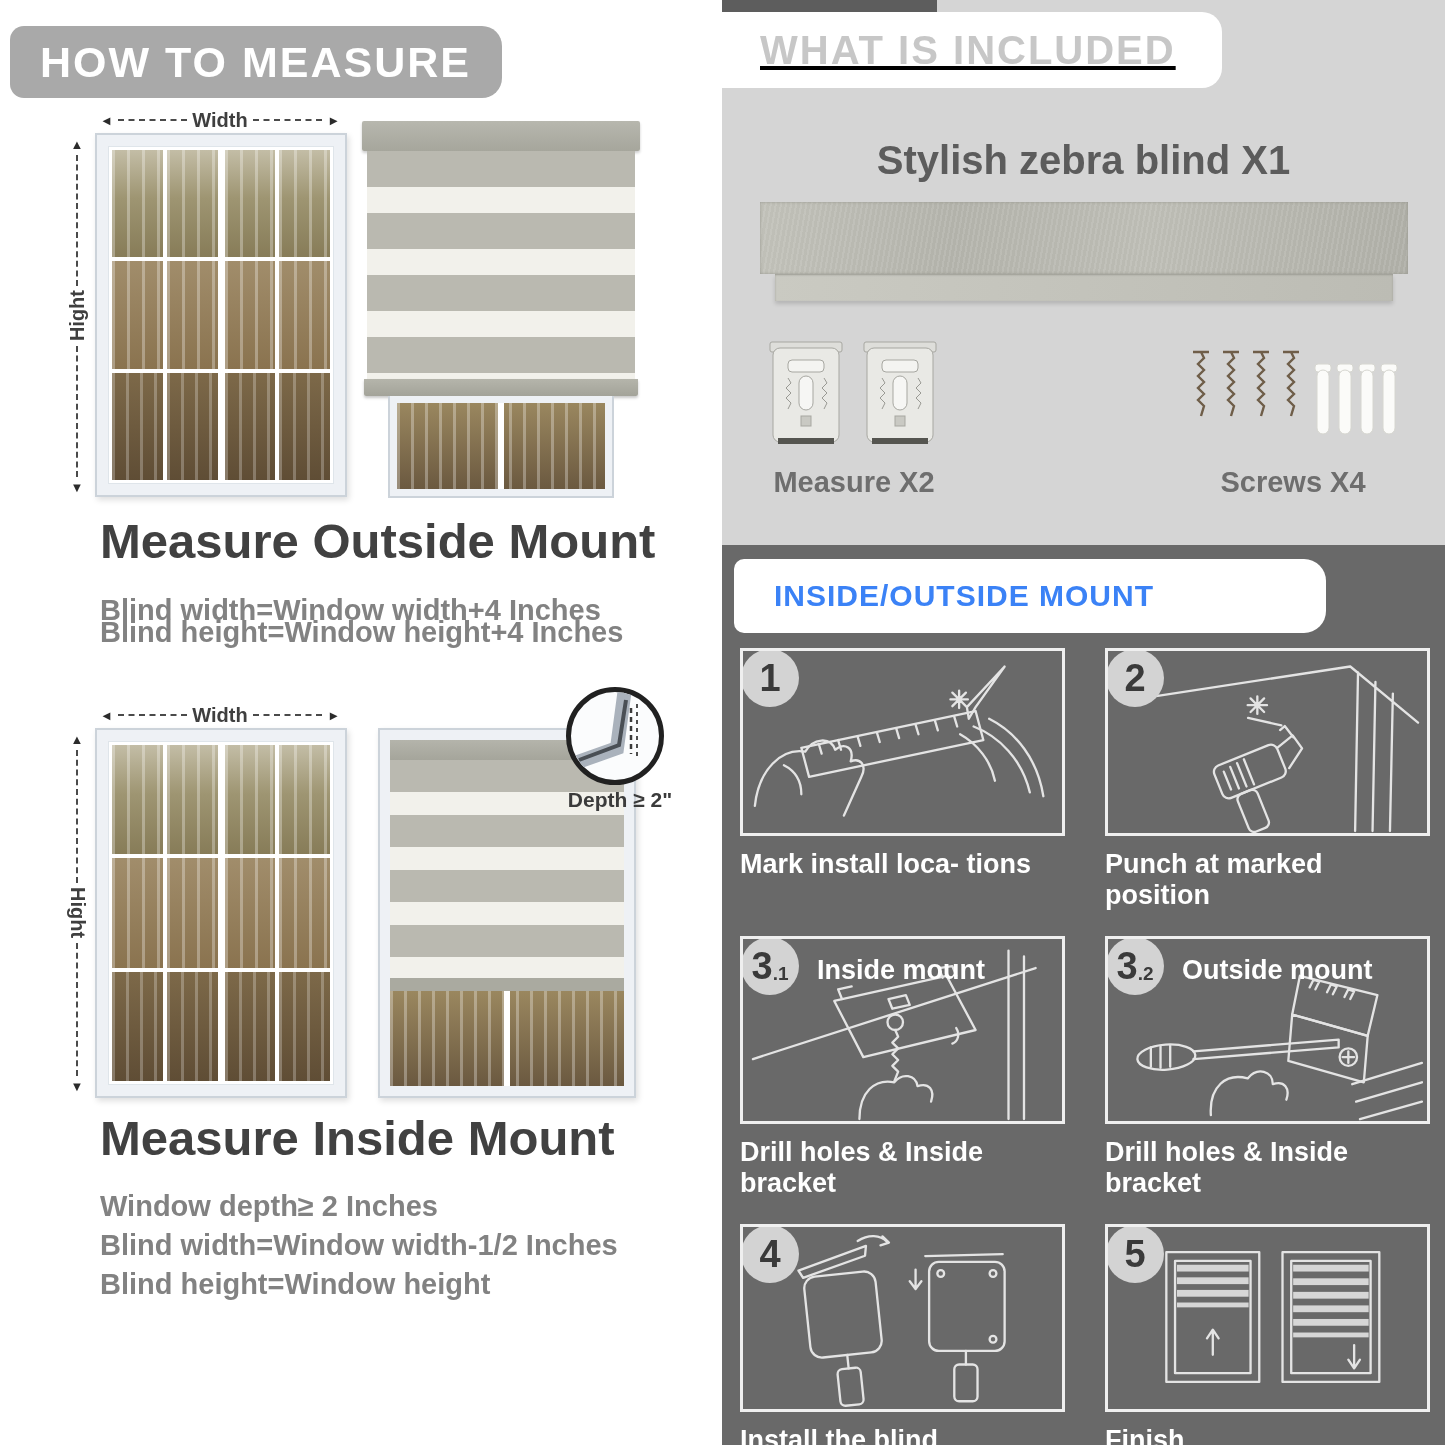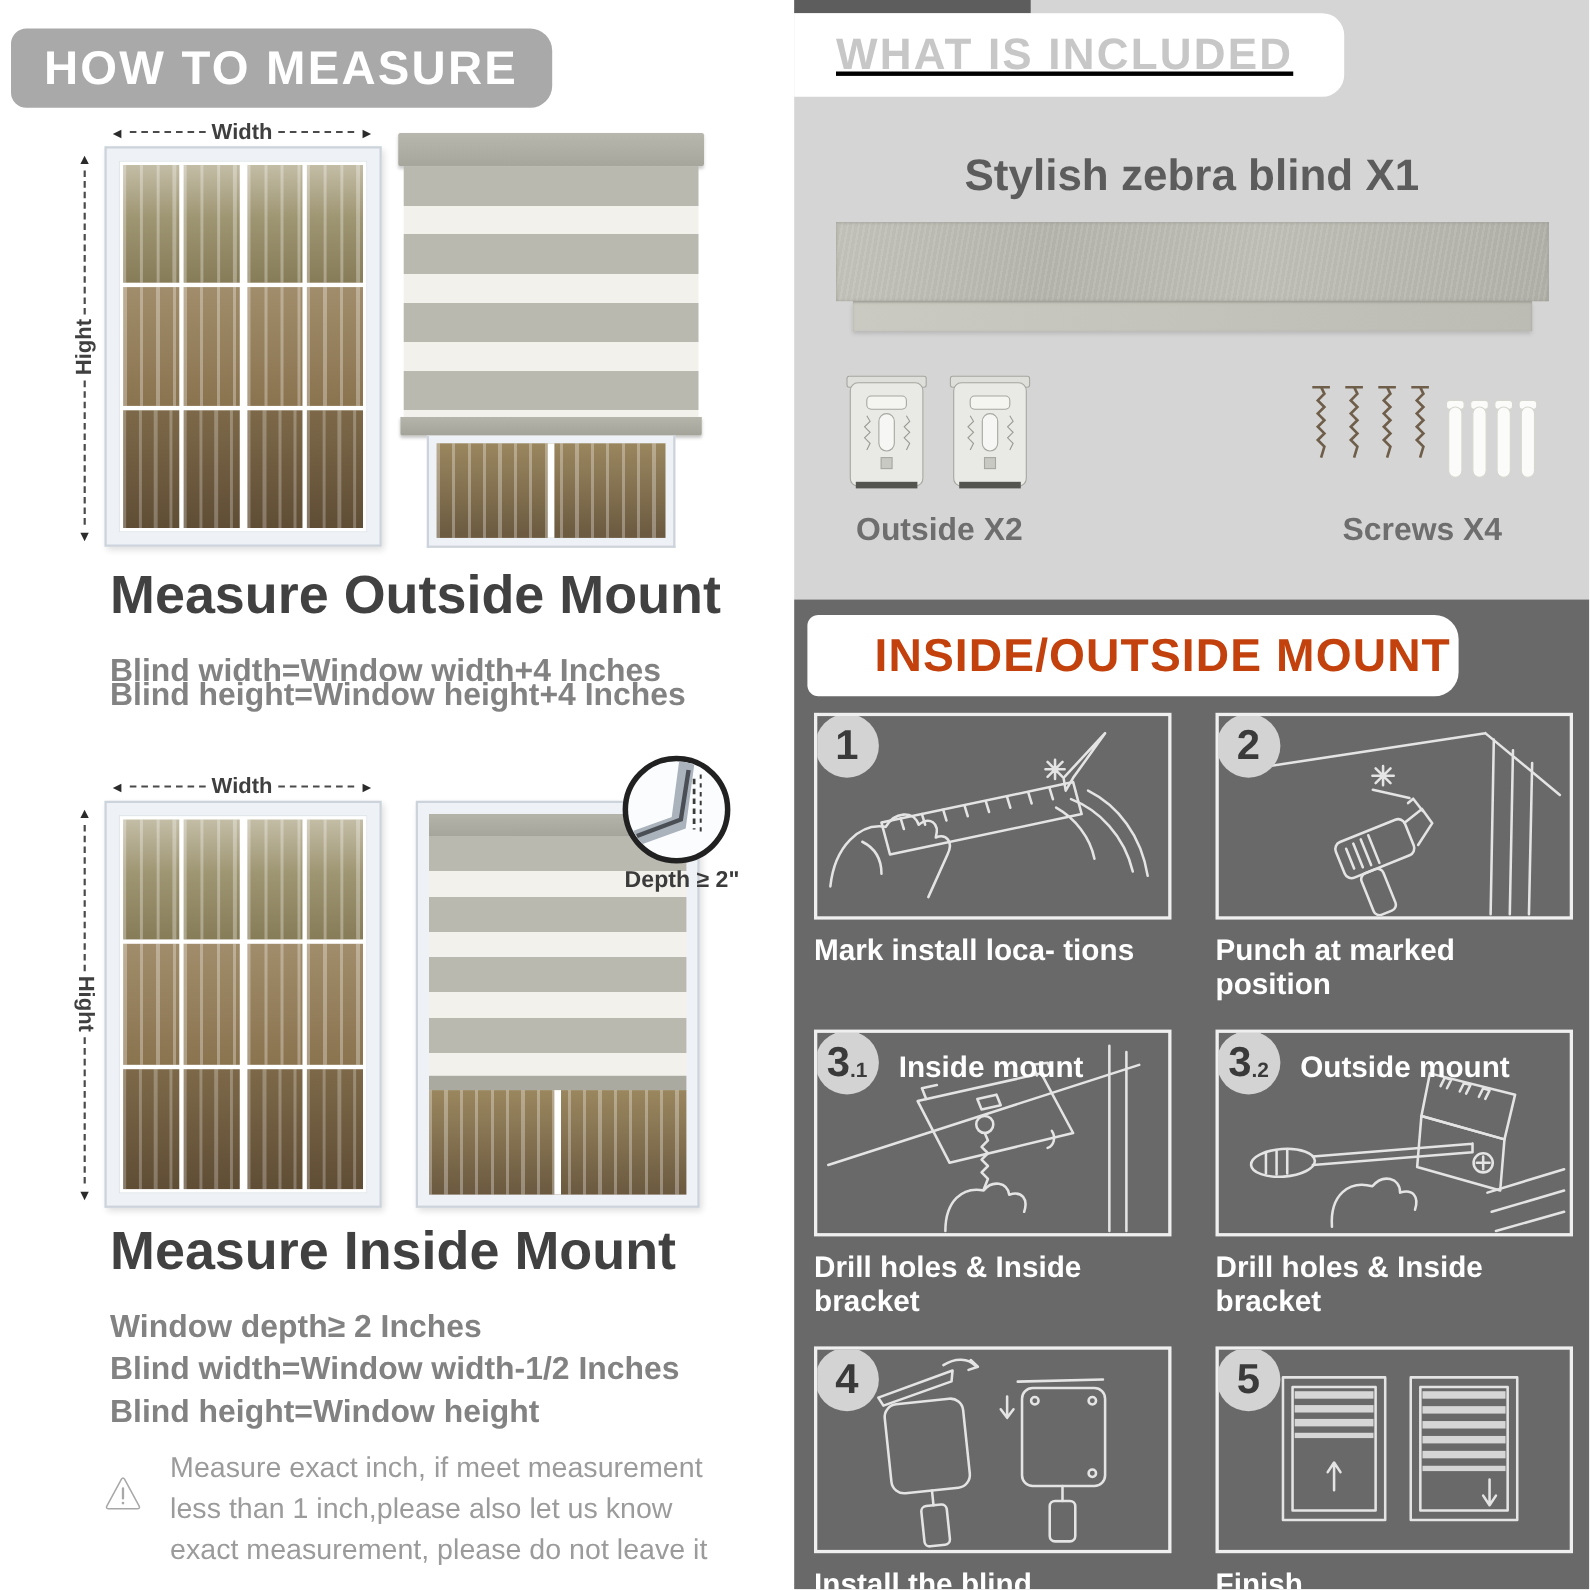--- a/index.html
+++ b/index.html
@@ -95,21 +95,21 @@
     background:linear-gradient(95deg,#cacac2,#bcbcb4);
     box-shadow:inset 0 1px 2px #9b9b93, 0 3px 4px rgba(0,0,0,.15); }
   .items { position:absolute; left:0; top:336px; width:100%; display:flex; justify-content:space-between;
     align-items:flex-end; padding:0 46px; }
   .item { display:flex; flex-direction:column; align-items:center; gap:12px; }
   .item-label { font-size:29px; font-weight:bold; color:#6e6e6e; white-space:nowrap; }
 
   .right-dark { position:absolute; left:0; top:545px; width:723px; height:900px; background:#696969; }
   .iom-box { position:absolute; left:12px; top:14px; width:592px; height:74px; background:#fff;
     border-radius:10px 22px 22px 10px; display:flex; align-items:center; padding-left:40px; }
-  .iom-box span { font-size:42px; font-weight:bold; color:#c2410c; letter-spacing:1px;margin-left:21px; }
+  .iom-box span { font-size:30px; font-weight:bold; color:#3b82f6; letter-spacing:1px; }
   .steps { position:absolute; left:18px; top:103px; width:690px; display:grid;
     grid-template-columns:1fr 1fr; column-gap:40px; row-gap:25px; }
   .panel { height:188px; border:3px solid #efefef; position:relative; overflow:hidden; }
   .panel svg.art { position:absolute; left:0; top:0; width:100%; height:100%; }
   .badge { position:absolute; top:-2px; left:-2px; width:58px; height:58px; border-radius:50%;
     background:#d3d3d3; color:#3a3a3a; display:flex; align-items:center; justify-content:center; font-weight:bold; }
   .badge .n { font-size:38px; }
   .badge .s { font-size:19px; margin-top:16px; }
   .inner-title { position:absolute; left:74px; top:16px; color:#fff; font-size:27px; font-weight:bold; }
   .caption { margin-top:13px; color:#fff; font-size:27px; font-weight:bold; }
@@ -229,28 +229,20 @@
         <path d="M66,12 L66,64" stroke="#3a3a3a" stroke-width="1.8" stroke-dasharray="4 4" fill="none"></path>
       </svg>
     </div>
     <div class="depth-label">Depth ≥ 2"</div>
 
     <div class="sec-heading" style="top:1110px;">Measure Inside Mount</div>
     <div class="formula" style="top:1162px;">Window depth≥ 2 Inches</div>
     <div class="formula" style="top:1201px;">Blind width=Window width-1/2 Inches</div>
     <div class="formula" style="top:1240px;">Blind height=Window height</div>
 
-    <div class="warning">
-      <svg width="96" height="92" viewBox="0 0 96 92">
-        <path d="M44,8 Q48,2 52,8 L90,78 Q93,85 85,85 L11,85 Q3,85 6,78 Z" fill="none" stroke="#a8a8a8" stroke-width="4" stroke-linejoin="round"></path>
-        <path d="M48,32 L48,58" stroke="#a8a8a8" stroke-width="6" stroke-linecap="round" fill="none"></path>
-        <circle cx="48" cy="70" r="3.5" fill="#a8a8a8"></circle>
-      </svg>
-      <div class="warn-text">Measure exact inch, if meet measurement less than 1 inch,please also let us know exact measurement, please do not leave it</div>
-    </div>
   </div>
 
   <div class="right-col">
 
     <div class="right-top">
       <div class="top-strip"></div>
       <div class="wii-box">
         <span>WHAT IS INCLUDED</span>
       </div>
       <div class="blind-name">Stylish zebra blind X1</div>
@@ -277,21 +269,21 @@
               <rect x="2" y="6" width="72" height="10" rx="2" fill="#dededa" stroke="#a7a7a1"></rect>
               <rect x="5" y="12" width="66" height="94" rx="7" fill="#e9e9e5" stroke="#a7a7a1"></rect>
               <rect x="20" y="24" width="36" height="12" rx="4" fill="#f4f4f1" stroke="#a7a7a1"></rect>
               <rect x="31" y="40" width="14" height="34" rx="7" fill="#f6f6f4" stroke="#a7a7a1"></rect>
               <path d="M20,42 l3,5 l-5,5 l5,5 l-5,5 l5,5 l-3,6" stroke="#9a9a94" fill="none"></path>
               <path d="M56,42 l3,5 l-5,5 l5,5 l-5,5 l5,5 l-3,6" stroke="#9a9a94" fill="none"></path>
               <rect x="33" y="80" width="10" height="10" fill="#c9c9c3" stroke="#a7a7a1"></rect>
               <rect x="10" y="102" width="56" height="6" fill="#555550"></rect>
             </g>
           </svg>
-          <div class="item-label">Outside X2</div>
+          <div class="item-label">Measure X2</div>
         </div>
 
 
         <div class="item">
           <svg width="212" height="118" viewBox="0 0 212 118">
             <g stroke="#6f5e49" stroke-width="2.4" fill="none">
               <path d="M6,16 L22,16 M14,16 l3,6 l-6,6 l6,6 l-6,6 l6,6 l-6,6 l6,6 l-6,6 l6,6 l-3,10"></path>
               <path d="M36,16 L52,16 M44,16 l3,6 l-6,6 l6,6 l-6,6 l6,6 l-6,6 l6,6 l-6,6 l6,6 l-3,10"></path>
               <path d="M66,16 L82,16 M74,16 l3,6 l-6,6 l6,6 l-6,6 l6,6 l-6,6 l6,6 l-6,6 l6,6 l-3,10"></path>
               <path d="M96,16 L112,16 M104,16 l3,6 l-6,6 l6,6 l-6,6 l6,6 l-6,6 l6,6 l-6,6 l6,6 l-3,10"></path>

